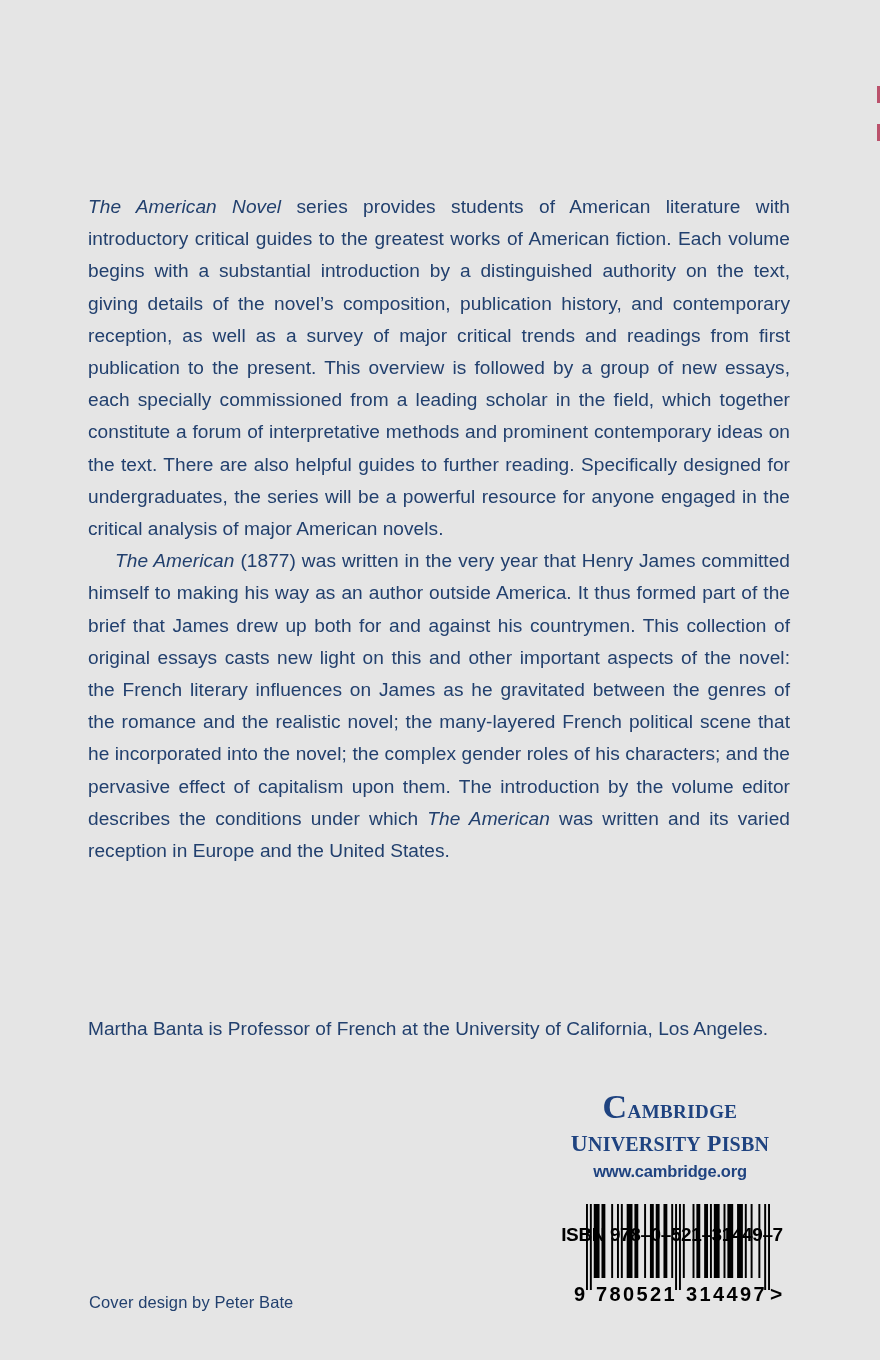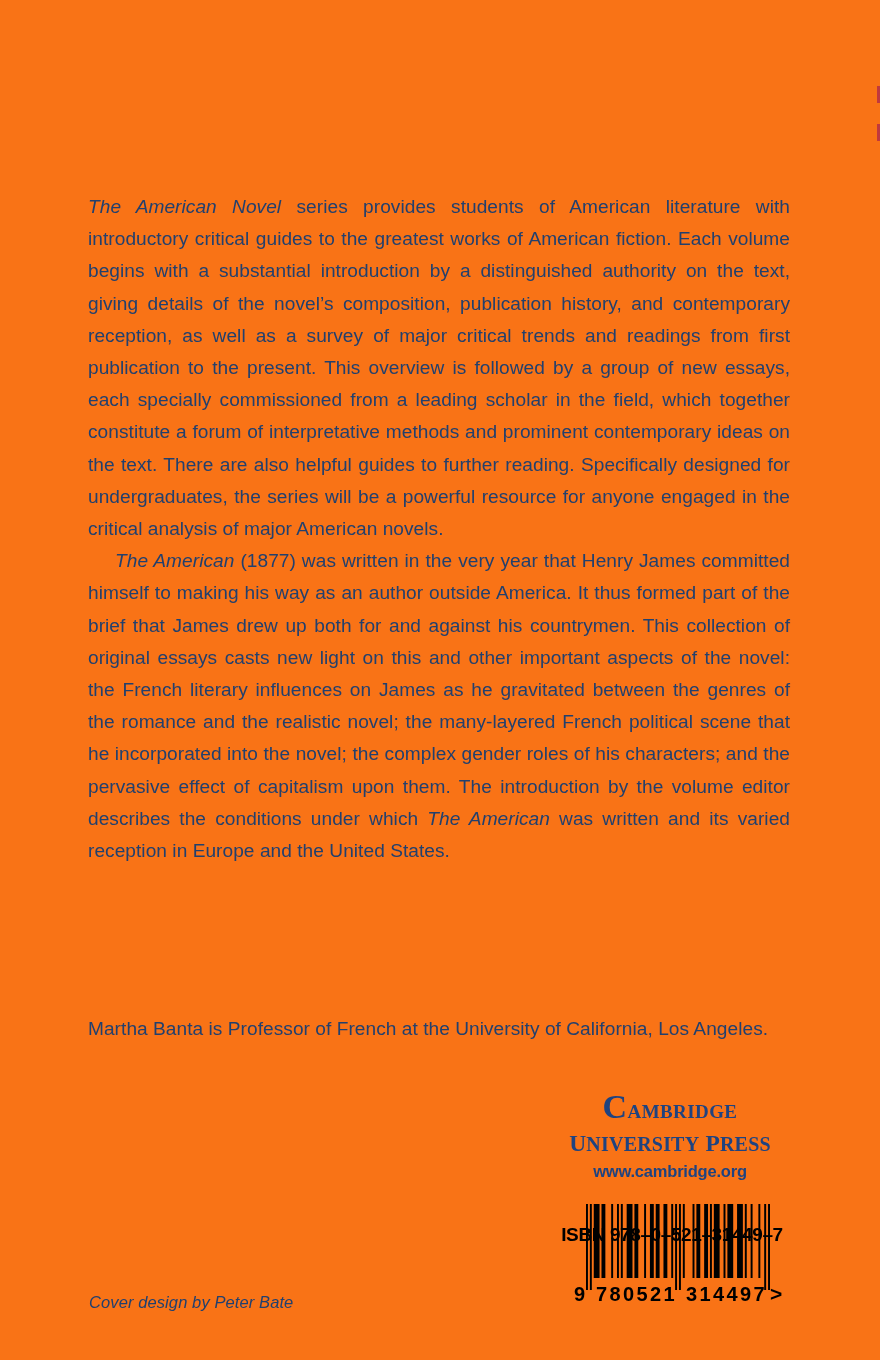--- a/index.html
+++ b/index.html
@@ -12,21 +12,21 @@
     height: 1360px;
     position: relative;
     overflow: hidden;
     font-family: "Liberation Sans", sans-serif;
     -webkit-font-smoothing: antialiased;
   }
 
   .page {
     position: absolute;
     inset: 0;
-    background: #f97316;
+    background: #e5e5e5;
   }
 
   
   .reg-mark {
     position: absolute;
     width: 3px;
     height: 17px;
     background: #b0294a;
     opacity: 0.78;
     right: 0px;
@@ -142,21 +142,20 @@
     height: 100px;
   }
 
   
   .credit {
     position: absolute;
     left: 89px;
     top: 1293px;
     color: #22406E;
     font-size: 16.5px;
-    font-style: italic;
     letter-spacing: 0.1px;
   }
 </style>
 </head>
 <body>
 
 <div class="page">
 
   <div class="reg-mark one"></div>
   <div class="reg-mark two"></div>
@@ -165,21 +164,21 @@
     <p class="para-1"><i>The American Novel</i><span> series provides students of American literature with introductory critical guides to the greatest works of American fiction. Each volume begins with a substantial introduction by a distinguished authority on the text, giving details of the novel’s composition, publication history, and contemporary reception, as well as a survey of major critical trends and readings from first publication to the present. This overview is followed by a group of new essays, each specially commissioned from a leading scholar in the field, which together constitute a forum of interpretative methods and prominent contemporary ideas on the text. There are also helpful guides to further reading. Specifically designed for undergraduates, the series will be a powerful resource for anyone engaged in the critical analysis of major American novels.</span></p>
     <p class="para-2"><i>The American</i><span> (1877) was written in the very year that Henry James committed himself to making his way as an author outside America. It thus formed part of the brief that James drew up both for and against his countrymen. This collection of original essays casts new light on this and other important aspects of the novel: the French literary influences on James as he gravitated between the genres of the romance and the realistic novel; the many-layered French political scene that he incorporated into the novel; the complex gender roles of his characters; and the pervasive effect of capitalism upon them. The introduction by the volume editor describes the conditions under which </span><i>The American</i><span> was written and its varied reception in Europe and the United States.</span></p>
   </div>
 
   <div class="bio">
     <p>Martha Banta is Professor of French at the University of California, Los Angeles.</p>
   </div>
 
   <div class="publisher">
     <div class="cup-name"><span>C</span><span class="small">AMBRIDGE</span></div>
-    <div class="cup-sub"><span>U</span><span class="small">NIVERSITY</span>&nbsp;<span>P</span><span class="small">RESS</span></div>
+    <div class="cup-sub"><span>U</span><span class="small">NIVERSITY</span>&nbsp;<span>P</span><span class="small">ISBN</span></div>
     <div class="cup-url">www.cambridge.org</div>
   </div>
 
   <div class="isbn-block">
     <div class="isbn-text">ISBN 978–0–521–31449–7</div>
   </div>
 
   <div class="barcode-wrap">
     <svg class="barcode-svg" viewBox="0 0 216 100" preserveAspectRatio="none">
       <g fill="#000000" id="bars">

